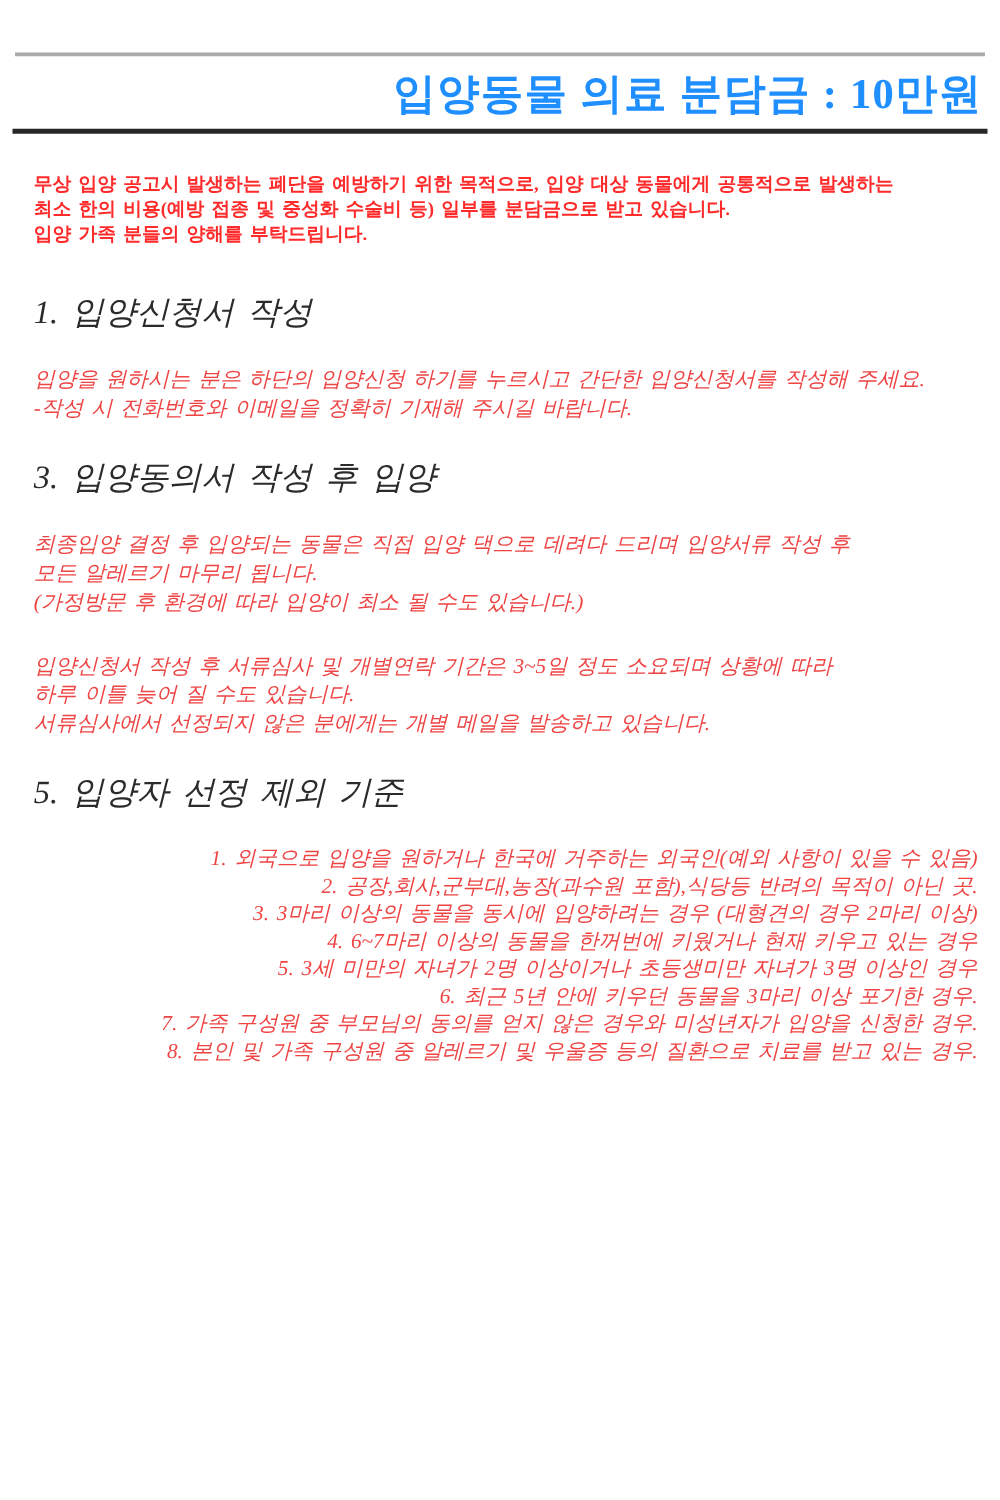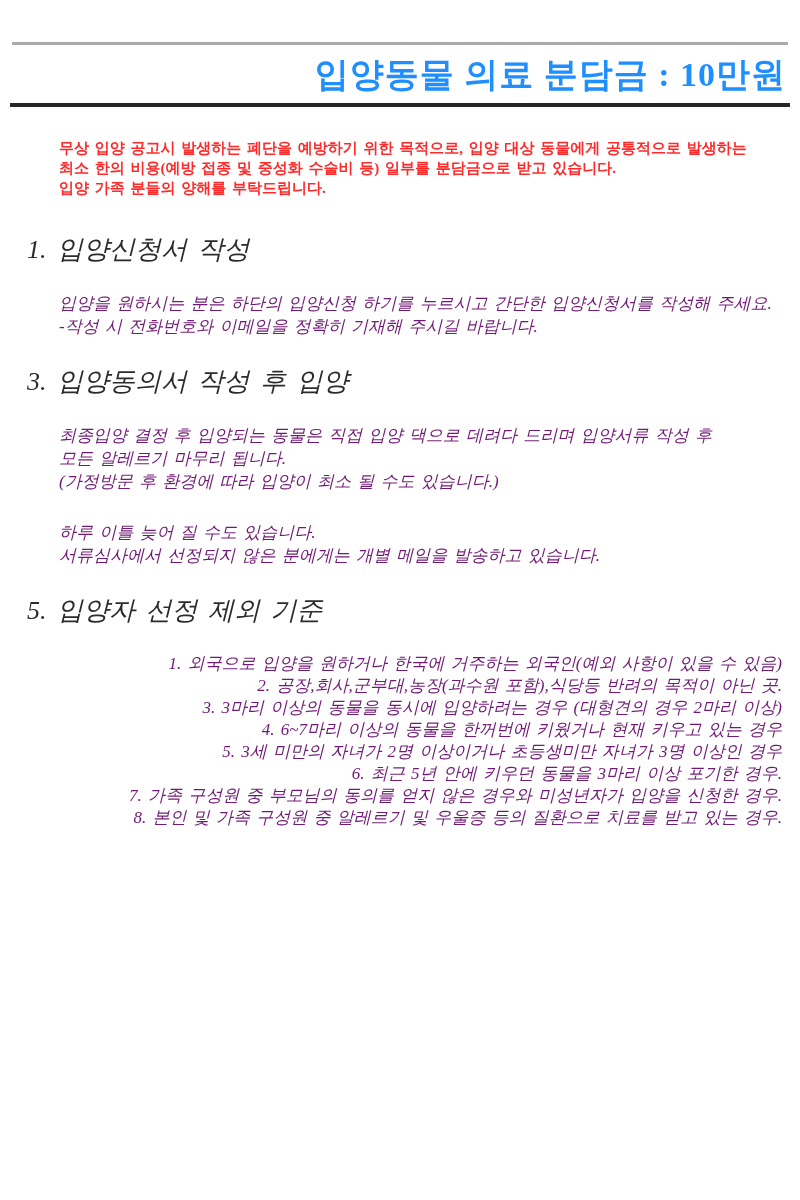--- a/index.html
+++ b/index.html
@@ -53,25 +53,25 @@
     font-size: 26px;
     font-weight: normal;
     line-height: 32px;
     color: #2b2b2b;
     word-spacing: 4px;
   }
   .content .body {
     margin: 0 0 28px 0;
     font-size: 17px;
     line-height: 23px;
-    color: #701a75;
+    color: #ef4444;
     word-spacing: 2px;
   }
   .content section:last-child .body { line-height: 22px; text-align: right; }
-  .line { white-space: nowrap; margin-left: 32px; }
+  .line { white-space: nowrap; }
 </style>
 </head>
 <body>
 
 <div class="page">
 
   <div class="top-rule"></div>
 
   <h1 class="title">입양동물 의료 분담금 : 10만원</h1>
 
@@ -98,20 +98,21 @@
       <h2>3. 입양동의서 작성 후 입양</h2>
       <div class="body">
           <div class="line">최종입양 결정 후 입양되는 동물은 직접 입양 댁으로 데려다 드리며 입양서류 작성 후</div>
           <div class="line">모든 알레르기 마무리 됩니다.</div>
           <div class="line">(가정방문 후 환경에 따라 입양이 최소 될 수도 있습니다.)</div>
         </div>
     </section>
 
     <section>
       <div class="body">
+          <div class="line">입양신청서 작성 후 서류심사 및 개별연락 기간은 3~5일 정도 소요되며 상황에 따라</div>
           <div class="line">하루 이틀 늦어 질 수도 있습니다.</div>
           <div class="line">서류심사에서 선정되지 않은 분에게는 개별 메일을 발송하고 있습니다.</div>
         </div>
     </section>
 
     <section>
       <h2>5. 입양자 선정 제외 기준</h2>
       <div class="body">
           <div class="line">1. 외국으로 입양을 원하거나 한국에 거주하는 외국인(예외 사항이 있을 수 있음)</div>
           <div class="line">2. 공장,회사,군부대,농장(과수원 포함),식당등 반려의 목적이 아닌 곳.</div>

